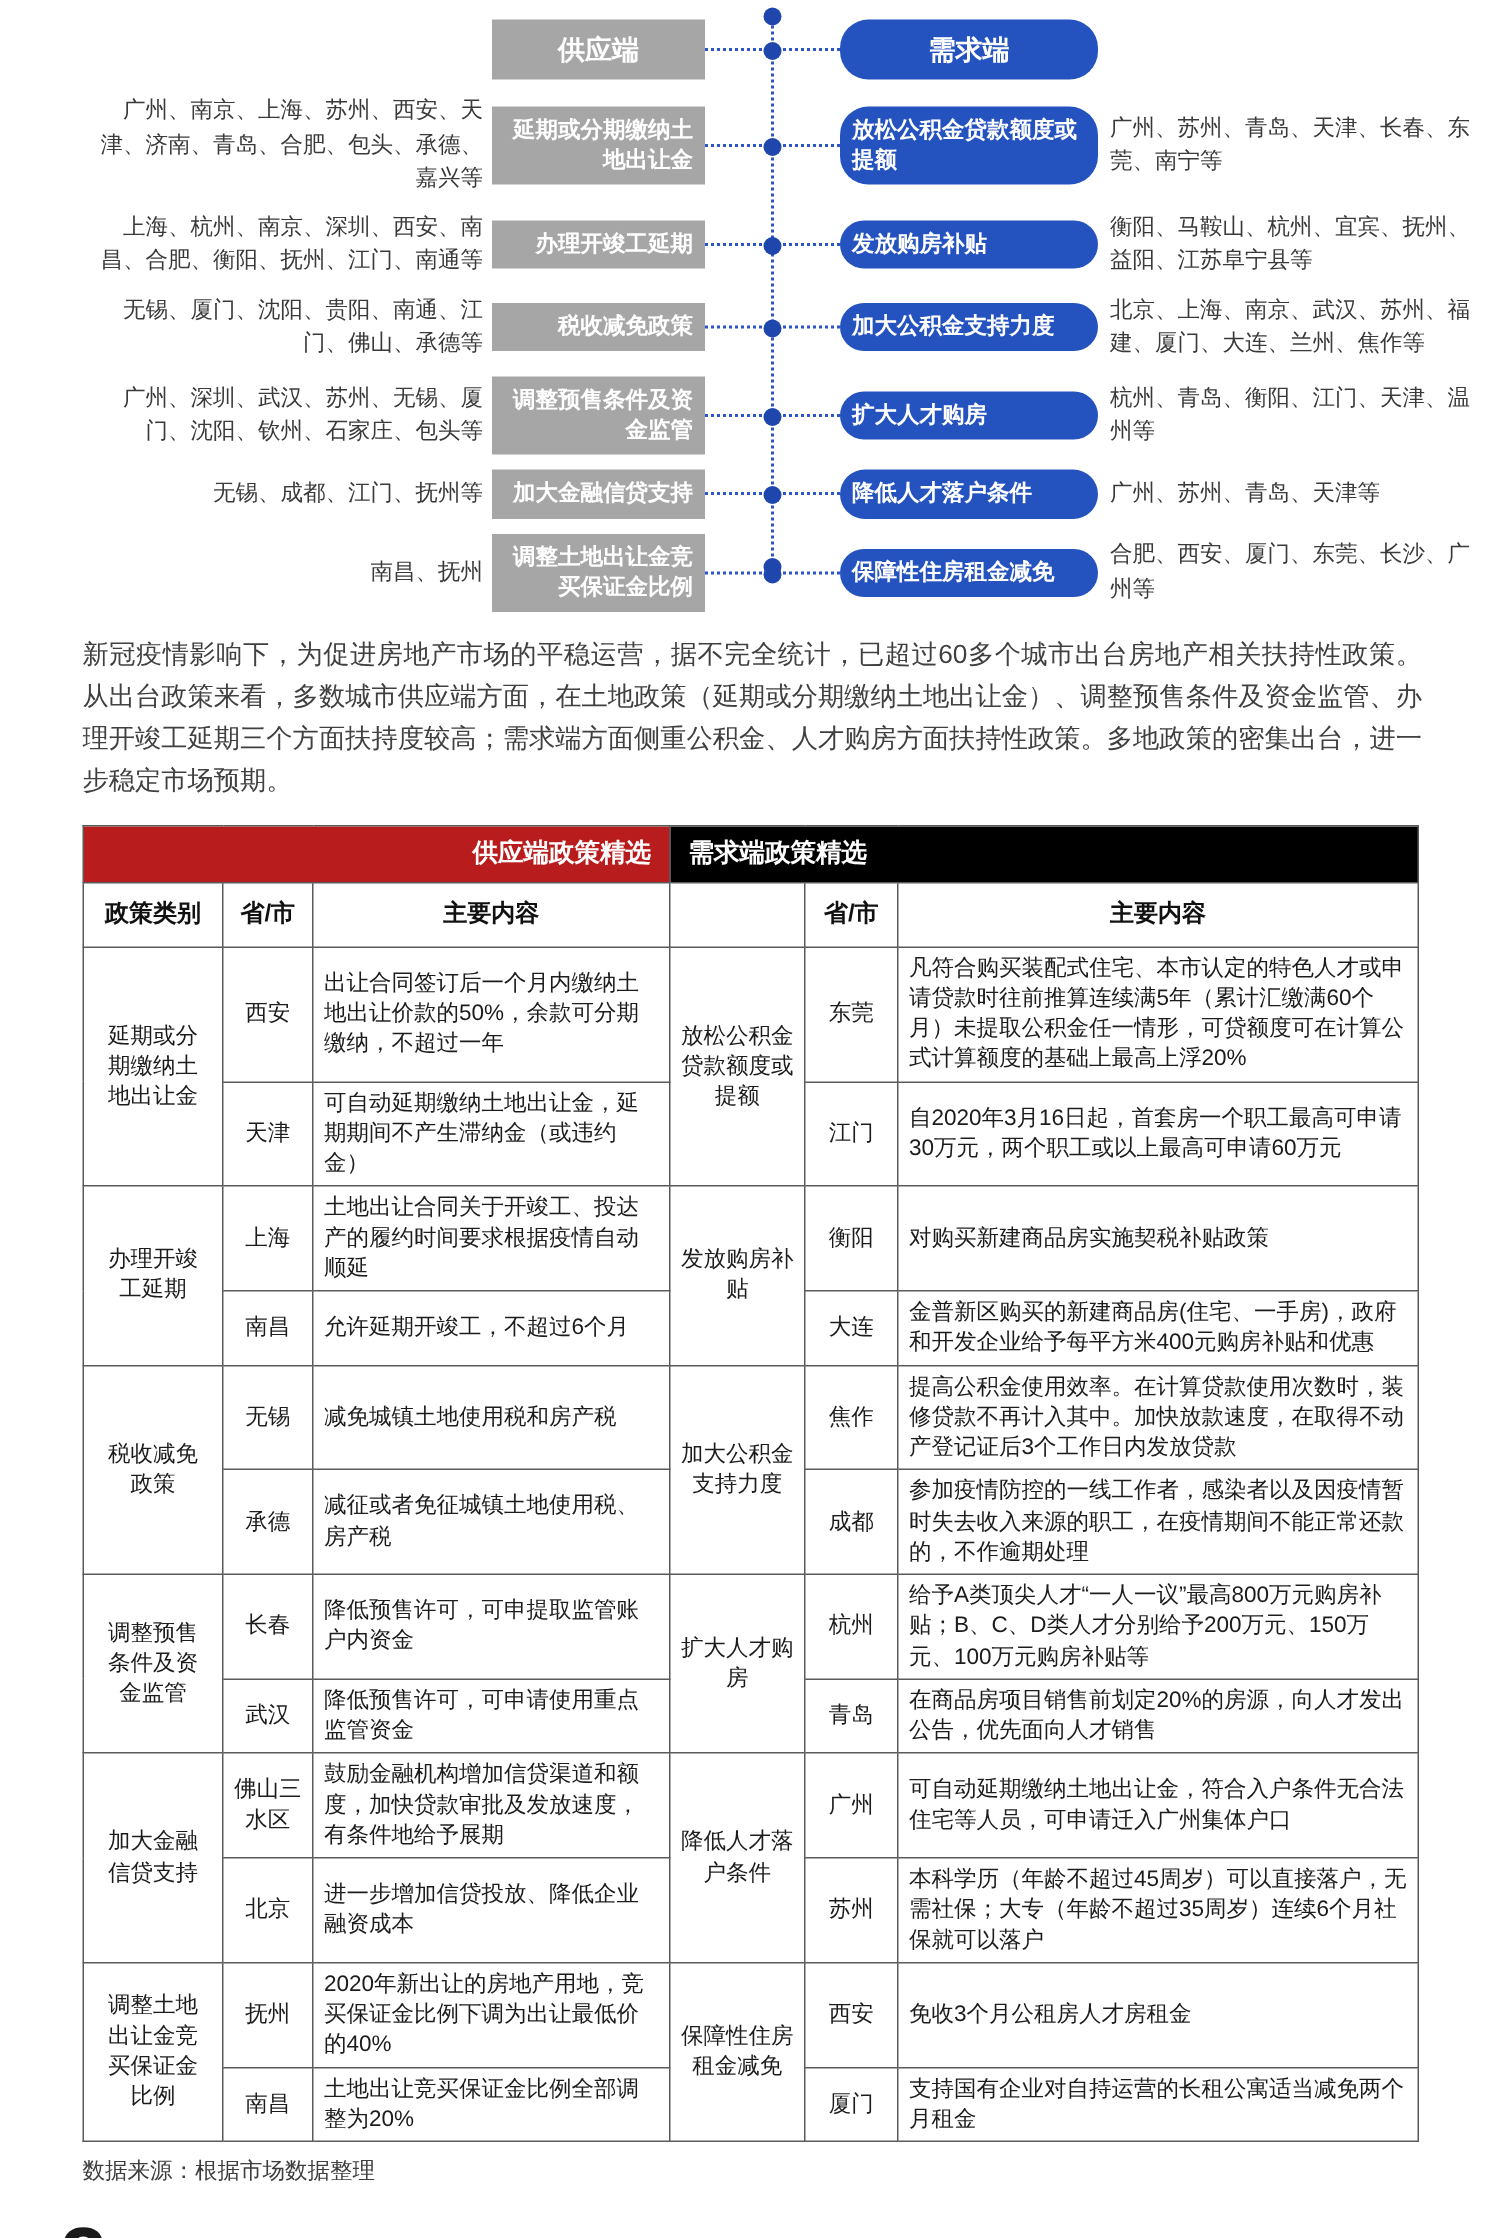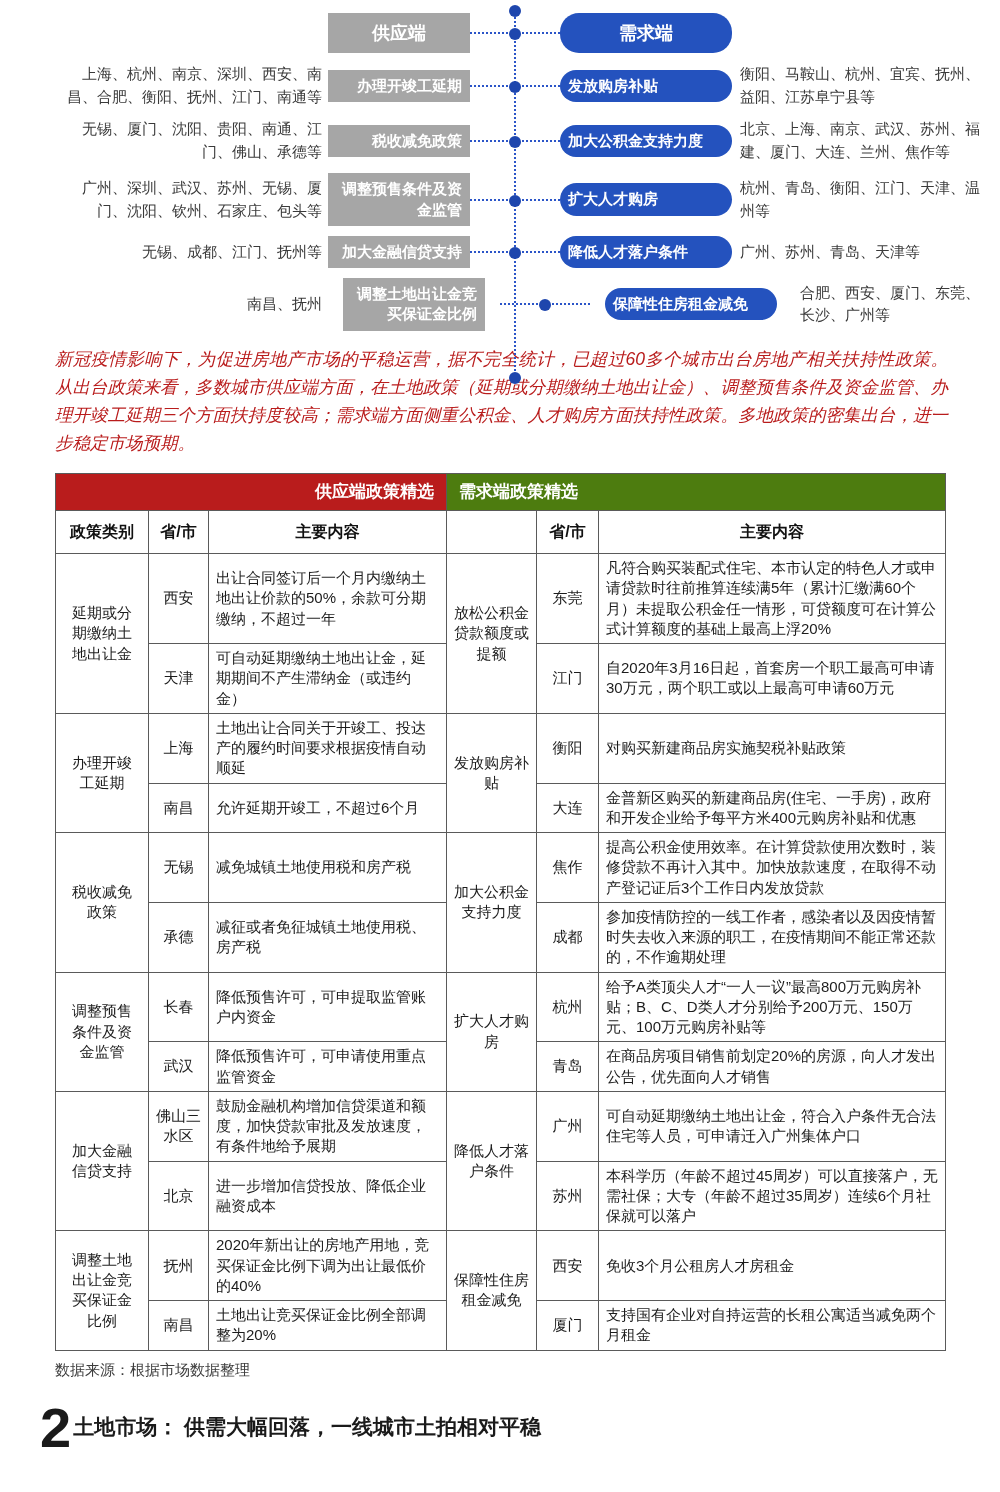--- a/index.html
+++ b/index.html
@@ -6,42 +6,42 @@
   body{width:1000px;font-family:"Liberation Sans","DejaVu Sans",sans-serif;color:#2e2e2e;}
   .page{width:1000px;overflow:hidden;}
 
   
   .diagram{position:relative;padding-top:13px;padding-left:55px;padding-right:20px;}
   .vline{position:absolute;left:514px;top:10px;height:368px;border-left:2px dotted #2b55c8;}
   .vdot{position:absolute;left:509px;width:12px;height:12px;border-radius:50%;background:#1e46ad;}
   .vdot.top{top:5px;}
   .vdot.bottom{top:372px;}
   .drow{display:flex;align-items:center;margin-bottom:10px;}
-  .drow.last{margin-top:0;gap:15px;}
+  .drow.last{margin-top:0;}
   .cities{font-size:15px;line-height:1.5;color:#3a3a3a;}
   .cities.left{width:273px;text-align:right;padding-right:6px;box-sizing:border-box;}
   .cities.right{flex:1;text-align:left;padding-left:8px;}
   .gbox,.bbox{box-sizing:border-box;color:#ffffff;font-weight:bold;font-size:15px;line-height:1.35;padding:6px 8px;}
   .gbox{width:142px;background:#a6a6a6;text-align:right;}
   .bbox{width:172px;background:#2452be;text-align:left;border-radius:19px;}
   .drow.hdr .gbox,.drow.hdr .bbox{text-align:center;font-size:18px;padding:8px 8px;}
   .conn{width:90px;height:0;border-top:2px dotted #2b55c8;position:relative;flex:0 0 90px;}
   .conn::after{content:"";position:absolute;left:50%;top:50%;transform:translate(-50%,-50%);
                width:12px;height:12px;border-radius:50%;background:#1e46ad;}
 
   
-  .para{margin:14px 52px 16px 55px;font-size:17.5px;line-height:1.6;color:#b91c1c;text-align:justify;font-style:italic;}
+  .para{margin:14px 52px 16px 55px;font-size:17.5px;line-height:1.6;color:#404040;text-align:justify;}
 
   
   table.policy{border-collapse:collapse;margin-left:55px;width:890px;table-layout:fixed;
                font-size:15px;color:#1c1c1c;}
   table.policy td{border:1px solid #5a5a5a;vertical-align:middle;line-height:1.35;}
   td.band{border:1px solid #5a5a5a;color:#fff;font-weight:bold;font-size:17px;padding:7px 12px;}
   td.band.supply{background:#b91c1c;text-align:right;}
-  td.band.demand{background:#4d7c0f;text-align:left;}
+  td.band.demand{background:#000000;text-align:left;}
   td.colhead{font-weight:bold;text-align:center;padding:10px 2px;font-size:16px;color:#111;margin-top:12px;}
   td.cat{ text-align:center;padding:4px 10px;}
   td.dcat{text-align:center;padding:4px 6px;}
   td.city{text-align:center;padding:4px 2px;}
   td.content{text-align:left;padding:4px 7px;}
 
   .source{margin:10px 55px 0 55px;font-size:15px;color:#3d3d3d;}
 
   
   .sec{display:flex;align-items:flex-start;margin:24px 16px 0 40px;}
@@ -60,20 +60,27 @@
     <div class="vdot bottom"></div>
 
     <div class="drow hdr">
       <div class="cities left"></div>
       <div class="gbox">供应端</div>
       <div class="conn"></div>
       <div class="bbox">需求端</div>
       <div class="cities right"></div>
     </div>
 
+    <div class="drow">
+      <div class="cities left">广州、南京、上海、苏州、西安、天津、济南、青岛、合肥、包头、承德、嘉兴等</div>
+      <div class="gbox">延期或分期缴纳土地出让金</div>
+      <div class="conn"></div>
+      <div class="bbox">放松公积金贷款额度或提额</div>
+      <div class="cities right">广州、苏州、青岛、天津、长春、东莞、南宁等</div>
+    </div>
 
     <div class="drow">
       <div class="cities left">上海、杭州、南京、深圳、西安、南昌、合肥、衡阳、抚州、江门、南通等</div>
       <div class="gbox">办理开竣工延期</div>
       <div class="conn"></div>
       <div class="bbox">发放购房补贴</div>
       <div class="cities right">衡阳、马鞍山、杭州、宜宾、抚州、益阳、江苏阜宁县等</div>
     </div>
 
     <div class="drow">

